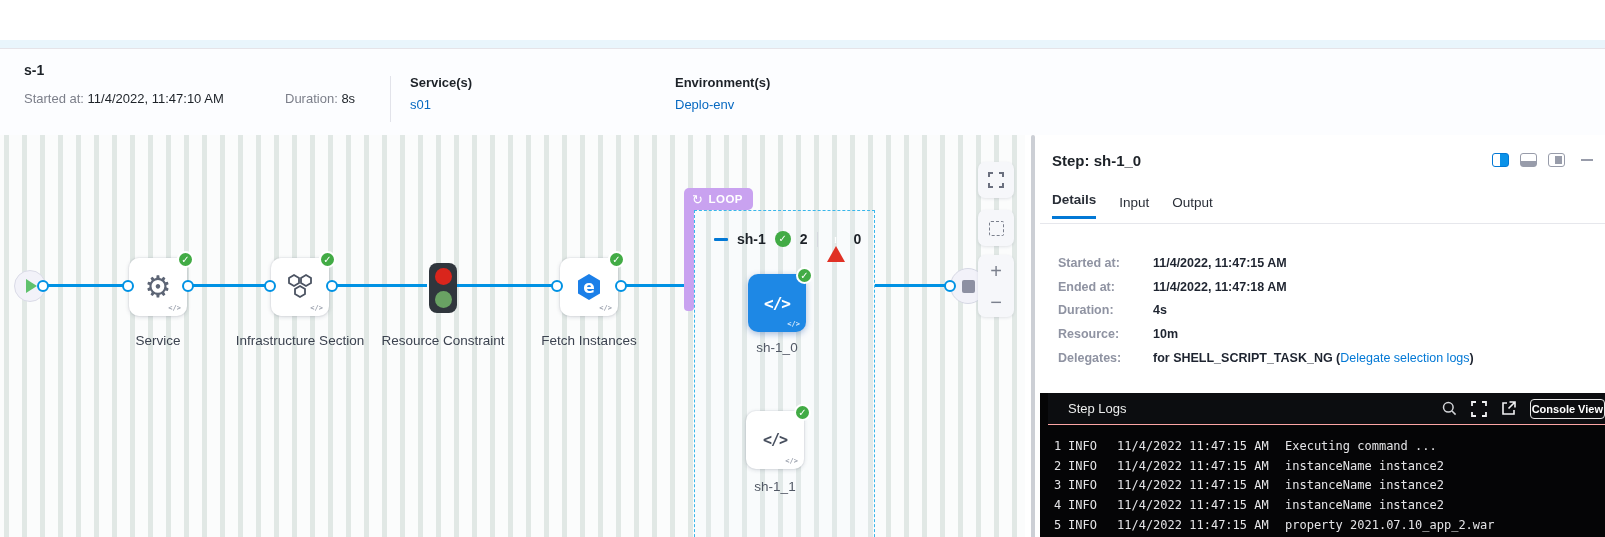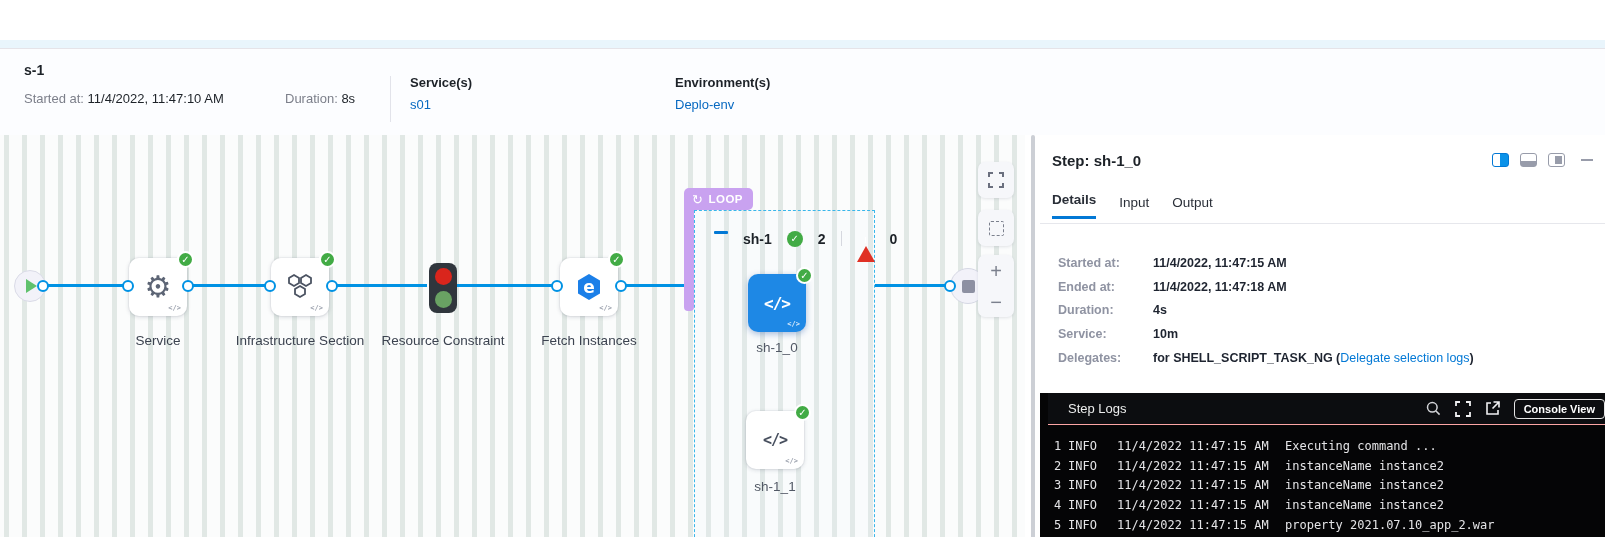--- a/index.html
+++ b/index.html
@@ -51,21 +51,21 @@
     display:flex; flex-direction:column; align-items:center; justify-content:space-between; padding:5px 0; }
   .tl-red { width:17px; height:17px; border-radius:50%; background:#d9251c; }
   .tl-green { width:17px; height:17px; border-radius:50%; background:#69a263; }
 
   
   .loop-badge { left:684px; top:53px; height:22px; background:#c9a2f0; border-radius:5px; color:#fff; font-size:11.5px; font-weight:bold;
     letter-spacing:.5px; display:flex; align-items:center; gap:5px; padding:0 10px 0 8px; z-index:5; }
   .loop-icon { font-size:13px; font-weight:normal; }
   .loop-strip { left:684px; top:70px; width:10px; height:106px; background:#c9a2f0; border-radius:0 0 4px 4px; z-index:4; }
   .loop-group { left:694px; top:75px; width:181px; height:362px; border:1.5px dashed #38b6ea; background:rgba(235,248,253,.12); z-index:1; }
-  .loop-header { left:714px; top:96px; display:flex; align-items:flex-start; gap:15px; z-index:3; font-size:13.5px; color:#1d2228; }
+  .loop-header { left:714px; top:96px; display:flex; align-items:center; gap:9px; z-index:3; font-size:13.5px; color:#1d2228; }
   .collapse-dash { width:14px; height:3px; background:#0278d5; border-radius:1px; }
   .loop-name { font-weight:bold; font-size:14px; }
   .count-ok-badge { width:16px; height:16px; border-radius:50%; background:#42ab45; color:#fff; font-size:10px; line-height:16px; text-align:center; }
   .count-num { font-weight:bold; font-size:14px; }
   .count-divider { width:1px; height:15px; background:#d6d8df; }
   .warn-tri { position:relative; width:18px; height:16px; }
   .warn-tri .tri { width:0; height:0; border-left:9px solid transparent; border-right:9px solid transparent; border-bottom:16px solid #e03125; }
   .warn-tri .bang { position:absolute; left:0; top:4px; width:18px; text-align:center; color:#fff; font-size:9px; font-weight:bold; }
 
   
@@ -97,21 +97,21 @@
   .detail-value { color:#1e2430; font-weight:bold; }
   .detail-link { color:#0278d5; font-weight:normal; cursor:pointer; }
 
   
   .step-logs { left:0; top:258px; width:565px; height:184px; background:#050506; }
   .logs-bar { position:absolute; left:8px; top:0; width:565px; height:32px; background:#0c0d10; border-bottom:1px solid #fca5a5;
     display:flex; align-items:center; }
   .logs-title { margin-left:20px; font-size:13px; color:#eceded; }
   .logs-actions { margin-left:auto; margin-right:8px; display:flex; align-items:center; gap:14px; }
   .console-view-btn { border:1px solid #e6e6e6; border-radius:4px; color:#fff; font-size:11px; font-weight:bold;
-    padding:3px 9px; background:transparent; cursor:pointer; font-family:"Liberation Sans",sans-serif; }
+    padding:3px 1px; background:transparent; cursor:pointer; font-family:"Liberation Sans",sans-serif; }
   .log-lines { position:absolute; left:14px; top:44px; right:0; font-family:"DejaVu Sans Mono",monospace; font-size:12px;
     color:#e4e4e6; line-height:19.7px; }
   .log-line { display:grid; grid-template-columns:14px 49px 168px auto; white-space:pre; }
   .icon-svg { display:block; }
 </style>
 </head>
 <body>
 
 <div id="app">
 
@@ -274,21 +274,21 @@
       </div>
       <div class="detail-row">
         <span class="detail-label">Ended at:</span>
         <span class="detail-value">11/4/2022, 11:47:18 AM</span>
       </div>
       <div class="detail-row">
         <span class="detail-label">Duration:</span>
         <span class="detail-value">4s</span>
       </div>
       <div class="detail-row">
-        <span class="detail-label">Service:</span>
+        <span class="detail-label">Resource:</span>
         <span class="detail-value">10m</span>
       </div>
       <div class="detail-row">
         <span class="detail-label">Delegates:</span>
         <span class="detail-value">
           <span>for SHELL_SCRIPT_TASK_NG (</span><span class="detail-link">Delegate selection logs</span><span>)</span>
         </span>
       </div>
     </div>
 

